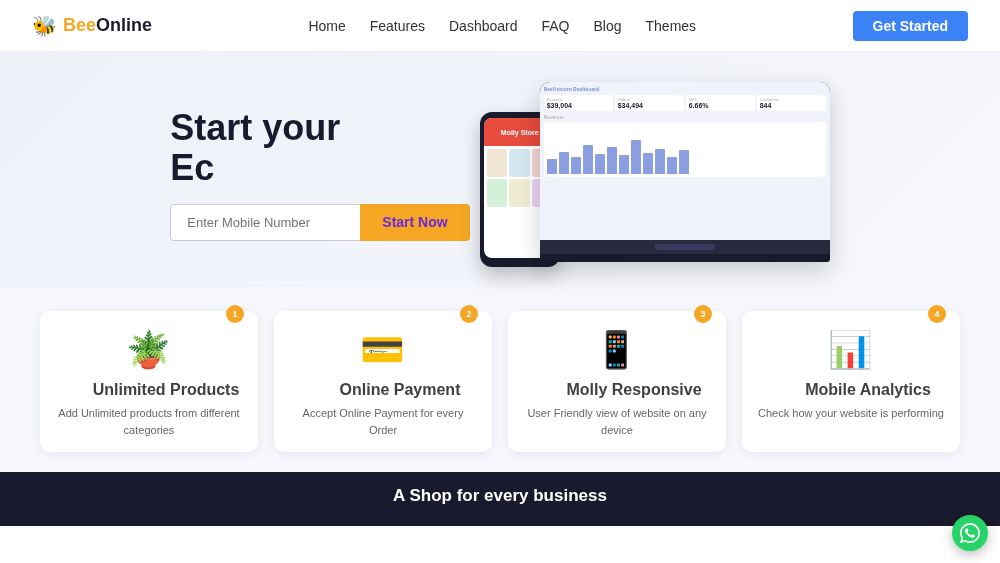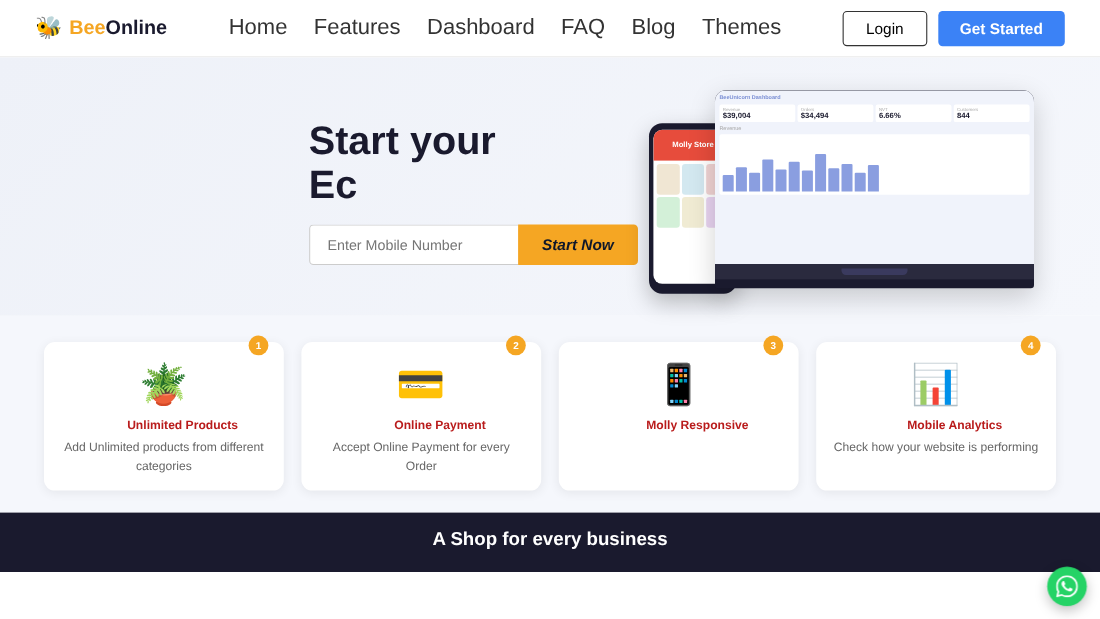--- a/index.html
+++ b/index.html
@@ -7,42 +7,42 @@
 
     
     .navbar {
       display: flex; align-items: center; justify-content: space-between;
       padding: 0 32px; height: 52px; background: #fff;
       border-bottom: 1px solid #eee; position: relative; z-index: 10;
     }
     .nav-logo { display: flex; align-items: center; gap: 6px; font-weight: 700; font-size: 18px; color: #1a1a2e; }
     .nav-logo .bee-icon { font-size: 20px; }
     .nav-links { display: flex; gap: 24px; }
-    .nav-links a { text-decoration: none; color: #333; font-size: 20px; }
+    .nav-links a { text-decoration: none; color: #333; font-size: 14px; }
     .nav-buttons { display: flex; gap: 10px; }
     .btn-login { padding: 7px 20px; border: 1px solid #333; border-radius: 4px; background: #fff; font-size: 14px; cursor: pointer; }
     .btn-start { padding: 7px 20px; border: none; border-radius: 4px; background: #3b82f6; color: #fff; font-size: 14px; cursor: pointer; font-weight: 600; }
 
     
     .hero {
       background: linear-gradient(135deg, #eef1f8 0%, #f5f7fc 100%);
-      display: flex; align-items: center; justify-content: flex-end;
+      display: flex; align-items: center; justify-content: center;
       padding: 30px 60px 20px 60px; min-height: 215px; position: relative;
     }
     .hero-text { max-width: 320px; }
     .hero-title { font-size: 36px; font-weight: 800; color: #1a1a2e; line-height: 1.1; margin-bottom: 16px; }
     .hero-subtitle { font-size: 13px; color: #555; line-height: 1.6; margin-bottom: 20px; max-width: 290px; }
     .hero-input-row { display: flex; gap: 0; }
     .hero-input {
       padding: 10px 16px; border: 1px solid #ccc; border-right: none;
       border-radius: 4px 0 0 4px; font-size: 13px; width: 190px; outline: none; background: #fff;
     }
     .hero-btn {
-      padding: 10px 22px; background: #f5a623; color: #0f172a; border: none;
-      border-radius: 0 4px 4px 0; font-size: 14px; font-weight: 700; cursor: pointer; font-style: italic;
+      padding: 10px 22px; background: #f5a623; color: #6d28d9; border: none;
+      border-radius: 0 4px 4px 0; font-size: 14px; font-weight: 700; cursor: pointer;
     }
 
     
     .hero-devices { position: relative; width: 360px; height: 185px; }
     .device-laptop {
       position: absolute; right: 0; top: 0;
       width: 290px; height: 180px;
       background: #1a1a2e; border-radius: 10px 10px 3px 3px;
       overflow: hidden; box-shadow: 0 8px 24px rgba(0,0,0,0.18);
     }
@@ -79,21 +79,21 @@
       background: #fff; border-radius: 10px; padding: 18px 16px 14px;
       box-shadow: 0 2px 10px rgba(0,0,0,0.07); position: relative;
       display: flex; flex-direction: column; align-items: center; text-align: center;
     }
     .feature-badge {
       position: absolute; top: -6px; right: 14px;
       background: #f5a623; color: #fff; font-size: 9px; font-weight: 700;
       width: 18px; height: 18px; border-radius: 50%; display: flex; align-items: center; justify-content: center;
     }
     .feature-icon { font-size: 36px; margin-bottom: 10px; }
-    .feature-name { font-size: 11px; font-weight: 700; color: #b91c1c; margin-bottom: 6px; margin-left: 34px; }
+    .feature-name { font-size: 16px; font-weight: 700; color: #404040; margin-bottom: 6px; margin-left: 34px; }
     .feature-desc { font-size: 11px; color: #666; line-height: 1.5; }
 
     
     .shop-section {
       background: #1a1a2e; padding: 14px 0 10px;
       text-align: center;
     }
     .shop-title { color: #fff; font-size: 17px; font-weight: 700; margin-bottom: 10px; }
 
     
@@ -132,21 +132,20 @@
   </div>
   <div class="nav-links">
     <a href="#">Home</a>
     <a href="#">Features</a>
     <a href="#">Dashboard</a>
     <a href="#">FAQ</a>
     <a href="#">Blog</a>
     <a href="#">Themes</a>
   </div>
   <div class="nav-buttons">
-    <button class="btn-login">Login</button>
     <button class="btn-start">Get Started</button>
   </div>
 </nav>
 
 <section class="hero">
   <div class="hero-text">
     <h1 class="hero-title">
       <span>Start your</span><br>
       <span>Ec</span>
     </h1>
@@ -234,20 +233,21 @@
       <span class="feature-badge">2</span>
       <div class="feature-icon">💳</div>
       <div class="feature-name">Online Payment</div>
       <div class="feature-desc">Accept Online Payment for every Order</div>
     </div>
 
     <div class="feature-card">
       <span class="feature-badge">3</span>
       <div class="feature-icon">📱</div>
       <div class="feature-name">Molly Responsive</div>
+      <div class="feature-desc">User Friendly view of website on any device</div>
     </div>
 
     <div class="feature-card">
       <span class="feature-badge">4</span>
       <div class="feature-icon">📊</div>
       <div class="feature-name">Mobile Analytics</div>
       <div class="feature-desc">Check how your website is performing</div>
     </div>
 
   </div>

